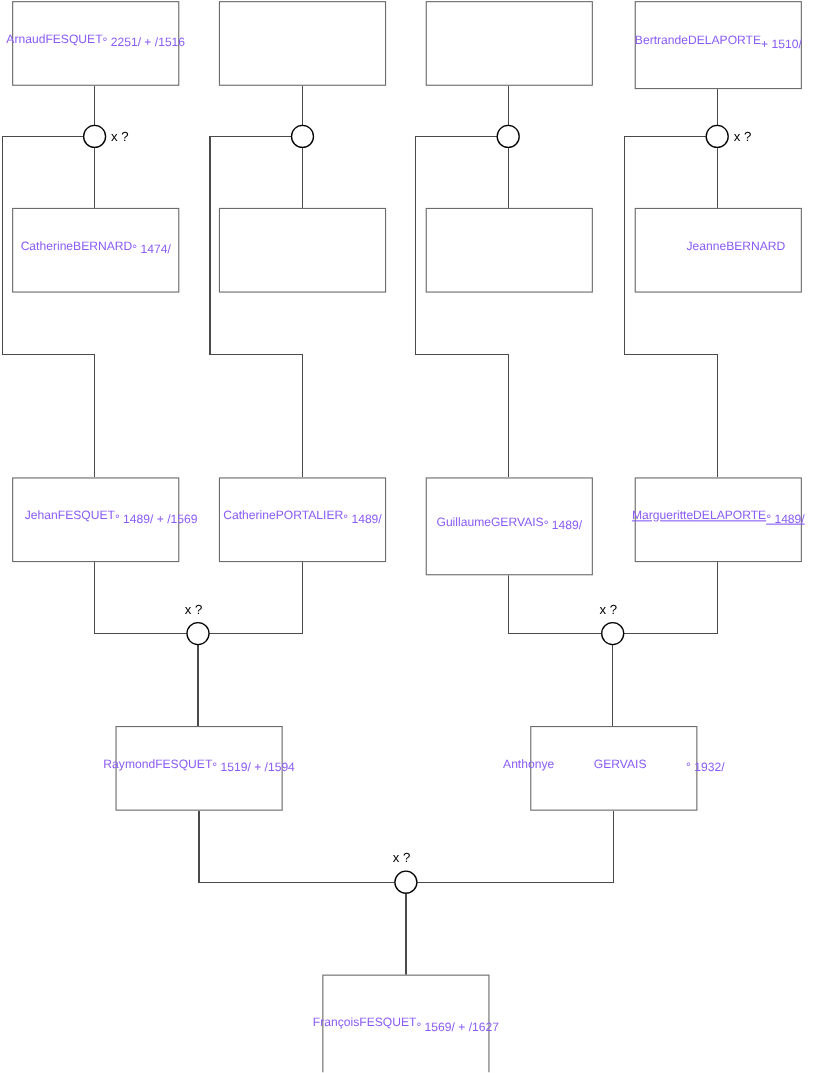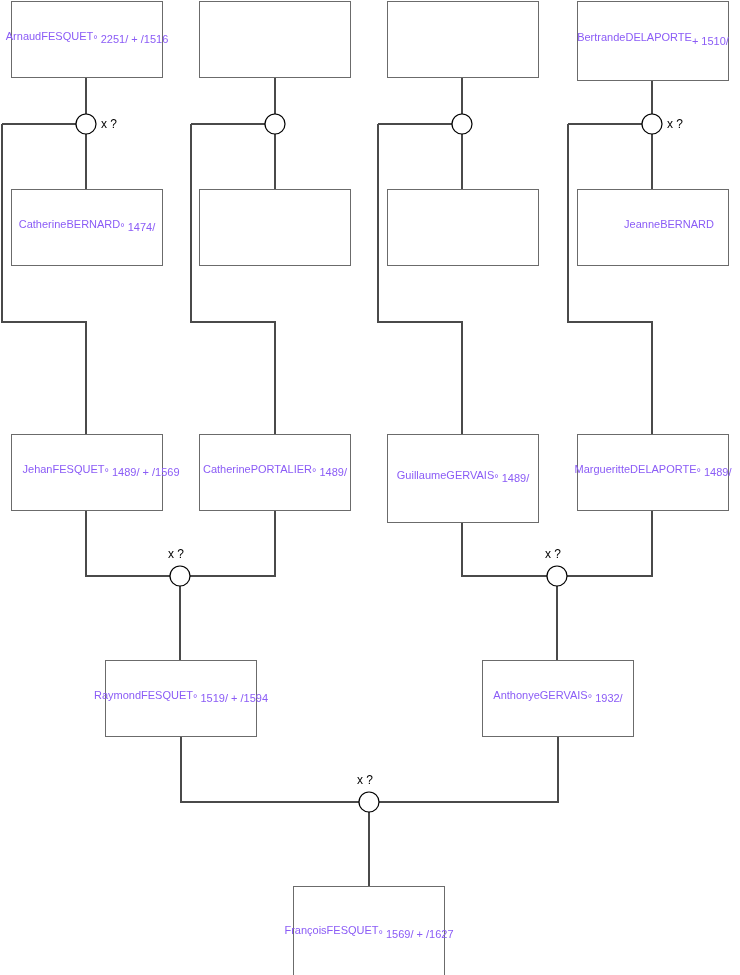--- a/index.html
+++ b/index.html
@@ -135,31 +135,31 @@
       <div class="node-box" style="left: 199px; top: 434px; width: 152px; height: 77px;">
         <span class="node-line node-given">Catherine</span>
         <span class="node-line node-surname">PORTALIER</span>
         <span class="node-line node-dates">° 1489/</span>
       </div>
       <div class="node-box" style="left: 387px; top: 434px; width: 152px; height: 89px;">
         <span class="node-line node-given">Guillaume</span>
         <span class="node-line node-surname">GERVAIS</span>
         <span class="node-line node-dates">° 1489/</span>
       </div>
-      <div class="node-box" style="left: 577px; top: 434px; width: 152px; height: 77px;">
+      <div class="node-box" style="left: 577px; top: 434px; width: 152px; height: 77px; text-decoration: underline;">
         <span class="node-line node-given">Margueritte</span>
         <span class="node-line node-surname">DELAPORTE</span>
         <span class="node-line node-dates">° 1489/</span>
       </div>
       <div class="node-box" style="left: 105px; top: 660px; width: 152px; height: 77px;">
         <span class="node-line node-given">Raymond</span>
         <span class="node-line node-surname">FESQUET</span>
         <span class="node-line node-dates">° 1519/ + /1594</span>
       </div>
-      <div class="node-box" style="left: 482px; top: 660px; width: 152px; height: 77px;">
+      <div class="node-box" style="left: 482px; top: 660px; width: 152px; height: 77px; gap: 36px;">
         <span class="node-line node-given">Anthonye</span>
         <span class="node-line node-surname">GERVAIS</span>
         <span class="node-line node-dates">° 1932/</span>
       </div>
       <div class="node-box" style="left: 293px; top: 886px; width: 152px; height: 96px;">
         <span class="node-line node-given">François</span>
         <span class="node-line node-surname">FESQUET</span>
         <span class="node-line node-dates">° 1569/ + /1627</span>
       </div>
     </div>

